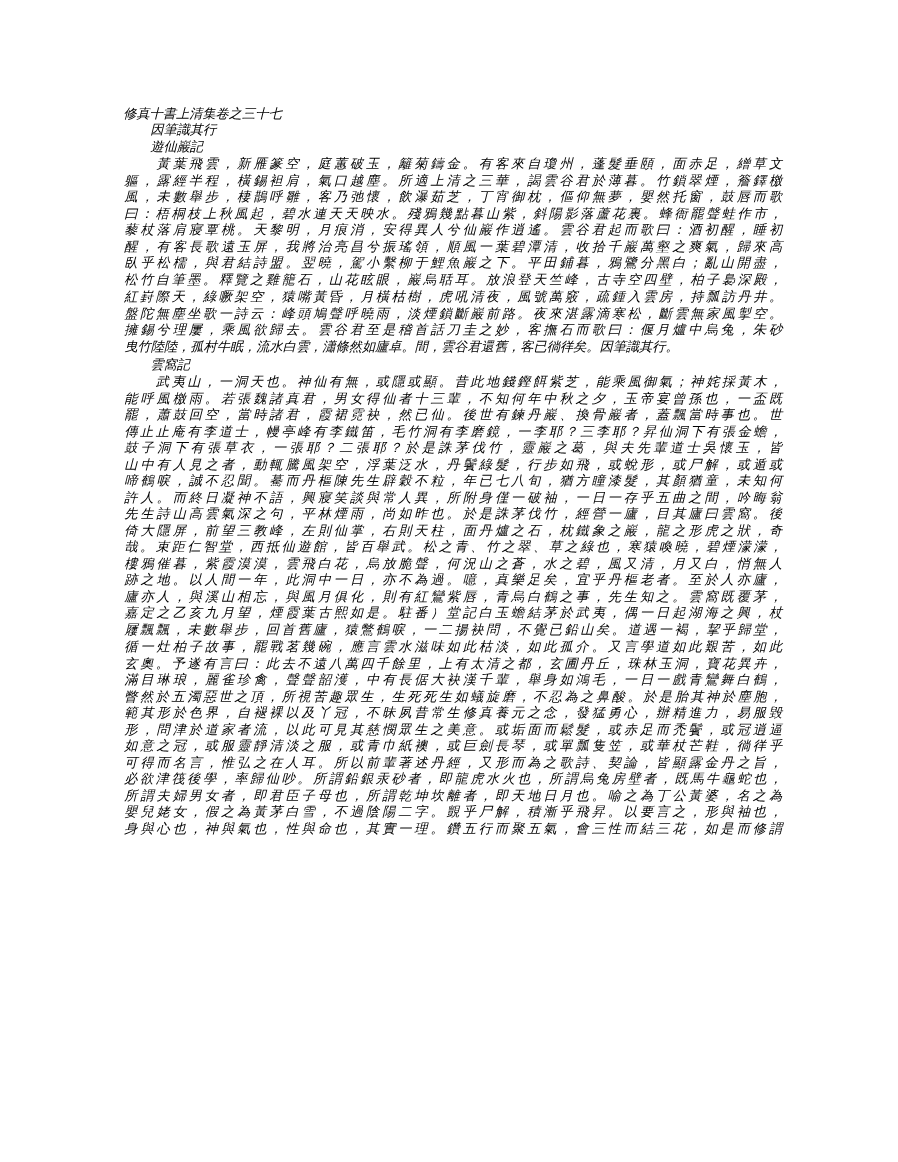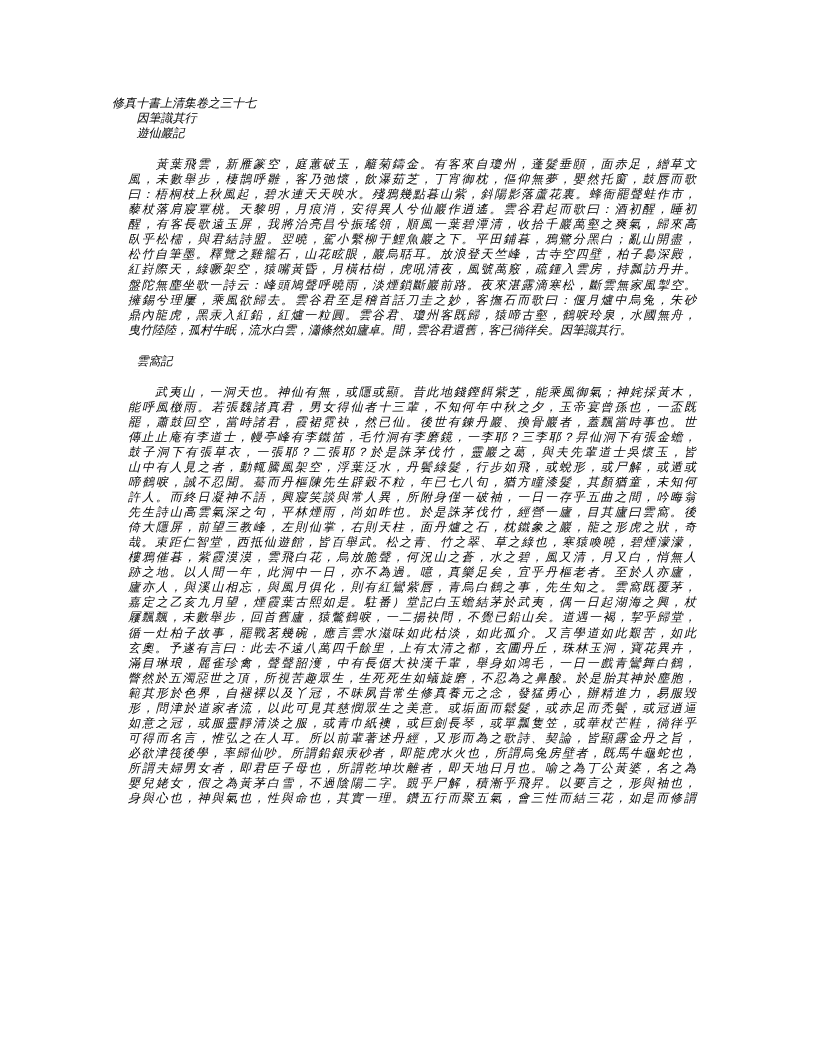--- a/index.html
+++ b/index.html
@@ -39,47 +39,47 @@
   }
   .doc-line.no-justify {
     text-align: left;
     text-align-last: left;
   }
   .indent-1 {
     text-indent: 0;
     padding-left: 24.6px;
   }
   .block {
-    margin: 16px;
+    margin: 1px;
     padding: 0;
   }
 </style>
 </head>
 <body>
 
 <div class="page">
   <div class="content">
 
     <div class="doc-line no-justify">修真十書上清集卷之三十七</div>
 
     <div class="doc-line no-justify indent-1">因筆識其行</div>
 
     <div class="doc-line no-justify indent-1">遊仙巖記</div>
     <div class="block">
       <div class="doc-line">　　黃葉飛雲，新雁篆空，庭蕙破玉，籬菊鑄金。有客來自瓊州，蓬髮垂頤，面赤足，繒草文</div>
+      <div class="doc-line">軀，露經半程，橫錫袒肩，氣口越塵。所適上清之三華，謁雲谷君於薄暮。竹鎖翠煙，簷鐸檄</div>
       <div class="doc-line">風，未數舉步，棲鵲呼雛，客乃弛懷，飲瀑茹芝，丁宵御枕，傴仰無夢，嬰然托窗，鼓唇而歌</div>
       <div class="doc-line">曰：梧桐枝上秋風起，碧水連天天映水。殘鴉幾點暮山紫，斜陽影落蘆花裏。蜂衙罷聲蛙作市，</div>
       <div class="doc-line">藜杖落肩寢覃桃。天黎明，月痕消，安得異人兮仙巖作逍遙。雲谷君起而歌曰：酒初醒，睡初</div>
       <div class="doc-line">醒，有客長歌遠玉屏，我將治亮昌兮振瑤領，順風一葉碧潭清，收拾千巖萬壑之爽氣，歸來高</div>
       <div class="doc-line">臥乎松檽，與君結詩盟。翌曉，駕小繫柳于鯉魚巖之下。平田鋪暮，鴉鷺分黑白；亂山開盡，</div>
       <div class="doc-line">松竹自筆墨。釋覽之雞籠石，山花眩眼，巖烏聒耳。放浪登天竺峰，古寺空四壁，柏子裊深殿，</div>
       <div class="doc-line">紅崶際天，綠噘架空，猿嘴黃昏，月橫枯樹，虎吼清夜，風號萬竅，疏鍾入雲房，持瓢訪丹井。</div>
       <div class="doc-line">盤陀無塵坐歌一詩云：峰頭鳩聲呼曉雨，淡煙鎖斷巖前路。夜來湛露滴寒松，斷雲無家風掣空。</div>
       <div class="doc-line">擁錫兮理屢，乘風欲歸去。雲谷君至是稽首話刀圭之妙，客撫石而歌曰：偃月爐中烏兔，朱砂</div>
-      <div class="doc-line">鼎內龍虎，黑汞入紅鉛，紅爐一粒圓。雲谷君、瓊州客既歸，猿啼古壑，鶴唳玲泉，水國無舟，</div>
       <div class="doc-line no-justify">曳竹陸陸，孤村牛眠，流水白雲，瀟條然如廬卓。間，雲谷君還舊，客已徜徉矣。因筆識其行。</div>
     </div>
 
     <div class="doc-line no-justify indent-1">雲窩記</div>
     <div class="block">
       <div class="doc-line">　　武夷山，一洞天也。神仙有無，或隱或顯。昔此地錢鏗餌紫芝，能乘風御氣；神姹採黃木，</div>
       <div class="doc-line">能呼風檄雨。若張魏諸真君，男女得仙者十三輩，不知何年中秋之夕，玉帝宴曾孫也，一盃既</div>
       <div class="doc-line">罷，蕭鼓回空，當時諸君，霞裙霓袂，然已仙。後世有鍊丹巖、換骨巖者，蓋飄當時事也。世</div>
       <div class="doc-line">傳止止庵有李道士，幔亭峰有李鐵笛，毛竹洞有李磨鏡，一李耶？三李耶？昇仙洞下有張金蟾，</div>
       <div class="doc-line">鼓子洞下有張草衣，一張耶？二張耶？於是誅茅伐竹，靈巖之葛，與夫先輩道士吳懷玉，皆</div>

